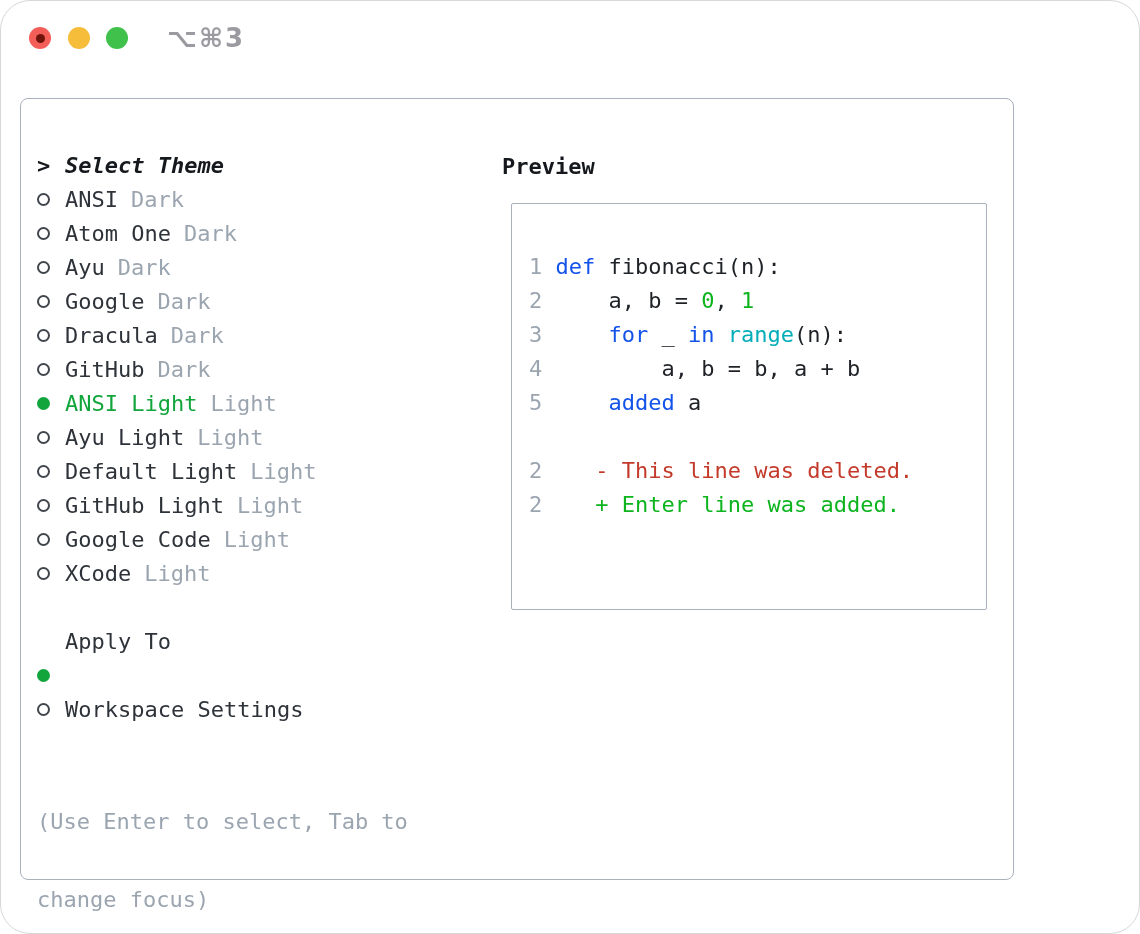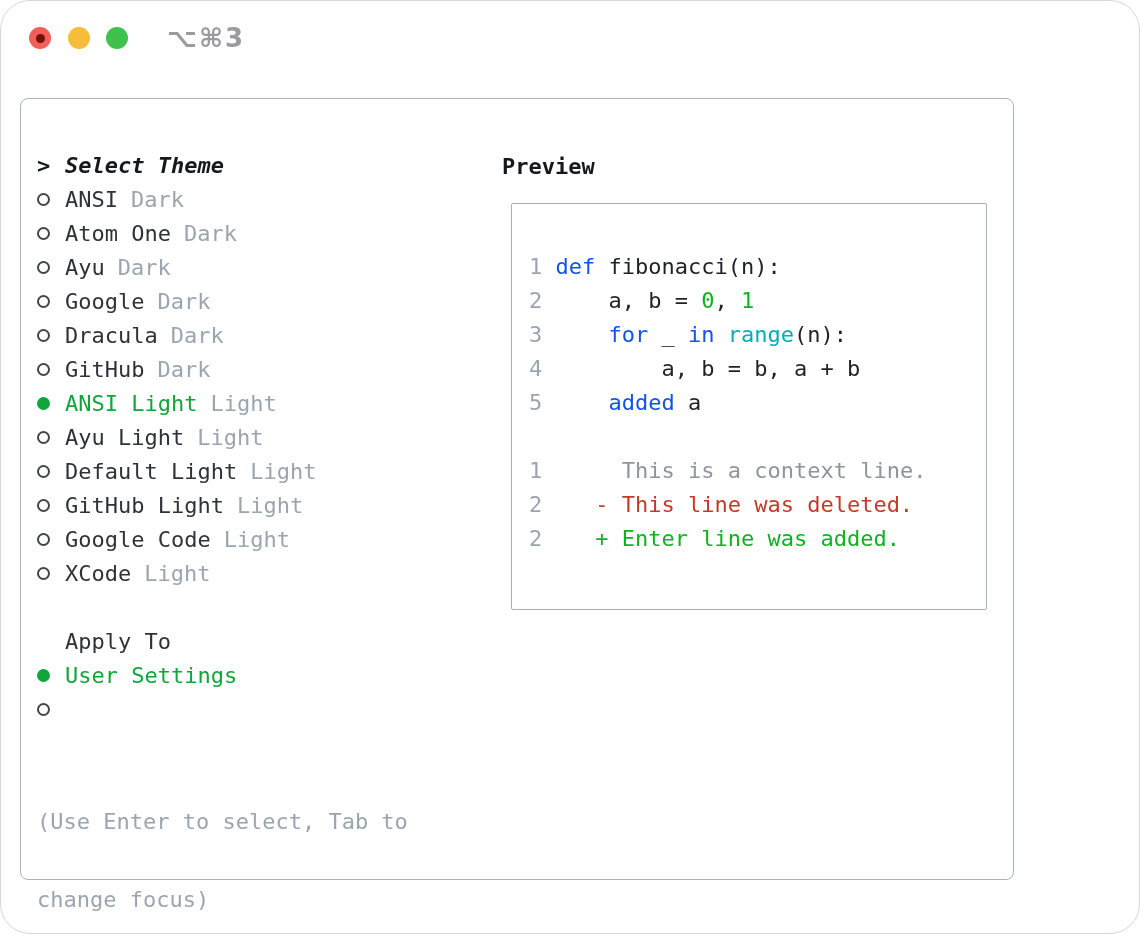--- a/index.html
+++ b/index.html
@@ -103,40 +103,39 @@
         </div>
 
       <div class="row"></div>
 
       <div class="row">
         <span class="cell-bullet"></span>
         <span>Apply To</span>
       </div>
 
       <div id="apply-list">
-          <div class="row apply-item sel"><span class="cell-bullet"><span class="radio filled"></span></span><span class="label">User Settings</span></div>
-          <div class="row apply-item"><span class="cell-bullet"><span class="radio"></span></span></div>
+          <div class="row apply-item sel"><span class="cell-bullet"><span class="radio filled"></span></span></div>
+          <div class="row apply-item"><span class="cell-bullet"><span class="radio"></span></span><span class="label">Workspace Settings</span></div>
         </div>
 
       <div class="row"></div>
 
       <div class="row hint-row">(Use Enter to select, Tab to</div>
       <div class="row hint-row">change focus)</div>
     </div>
 
     <div class="preview-title">Preview</div>
 
     <div class="preview-box">
       <div id="code-block">
           <div class="code-line"><span class="tk-num">1</span><span class="tk-plain"> </span><span class="tk-kw">def</span><span class="tk-plain"> fibonacci(n):</span></div>
           <div class="code-line"><span class="tk-num">2</span><span class="tk-plain">     a, b = </span><span class="tk-grn">0</span><span class="tk-plain">, </span><span class="tk-grn">1</span></div>
           <div class="code-line"><span class="tk-num">3</span><span class="tk-plain">     </span><span class="tk-kw">for</span><span class="tk-plain"> _ </span><span class="tk-kw">in</span><span class="tk-plain"> </span><span class="tk-cyan">range</span><span class="tk-plain">(n):</span></div>
           <div class="code-line"><span class="tk-num">4</span><span class="tk-plain">         a, b = b, a + b</span></div>
           <div class="code-line"><span class="tk-num">5</span><span class="tk-plain">     </span><span class="tk-kw">added</span><span class="tk-plain"> a</span></div>
           <div class="code-line"></div>
-          <div class="code-line"><span class="tk-num">1</span><span class="tk-plain">      </span><span class="tk-ctx">This is a context line.</span></div>
           <div class="code-line"><span class="tk-num">2</span><span class="tk-plain">    </span><span class="tk-del">- This line was deleted.</span></div>
           <div class="code-line"><span class="tk-num">2</span><span class="tk-plain">    </span><span class="tk-add">+ Enter line was added.</span></div>
         </div>
     </div>
 
   </div>
 </div>
 
 </body></html>

